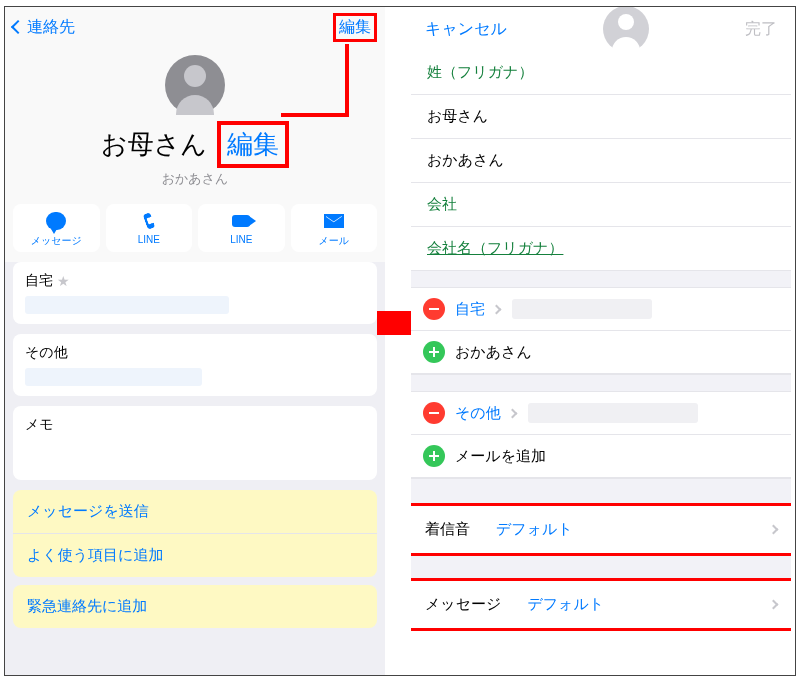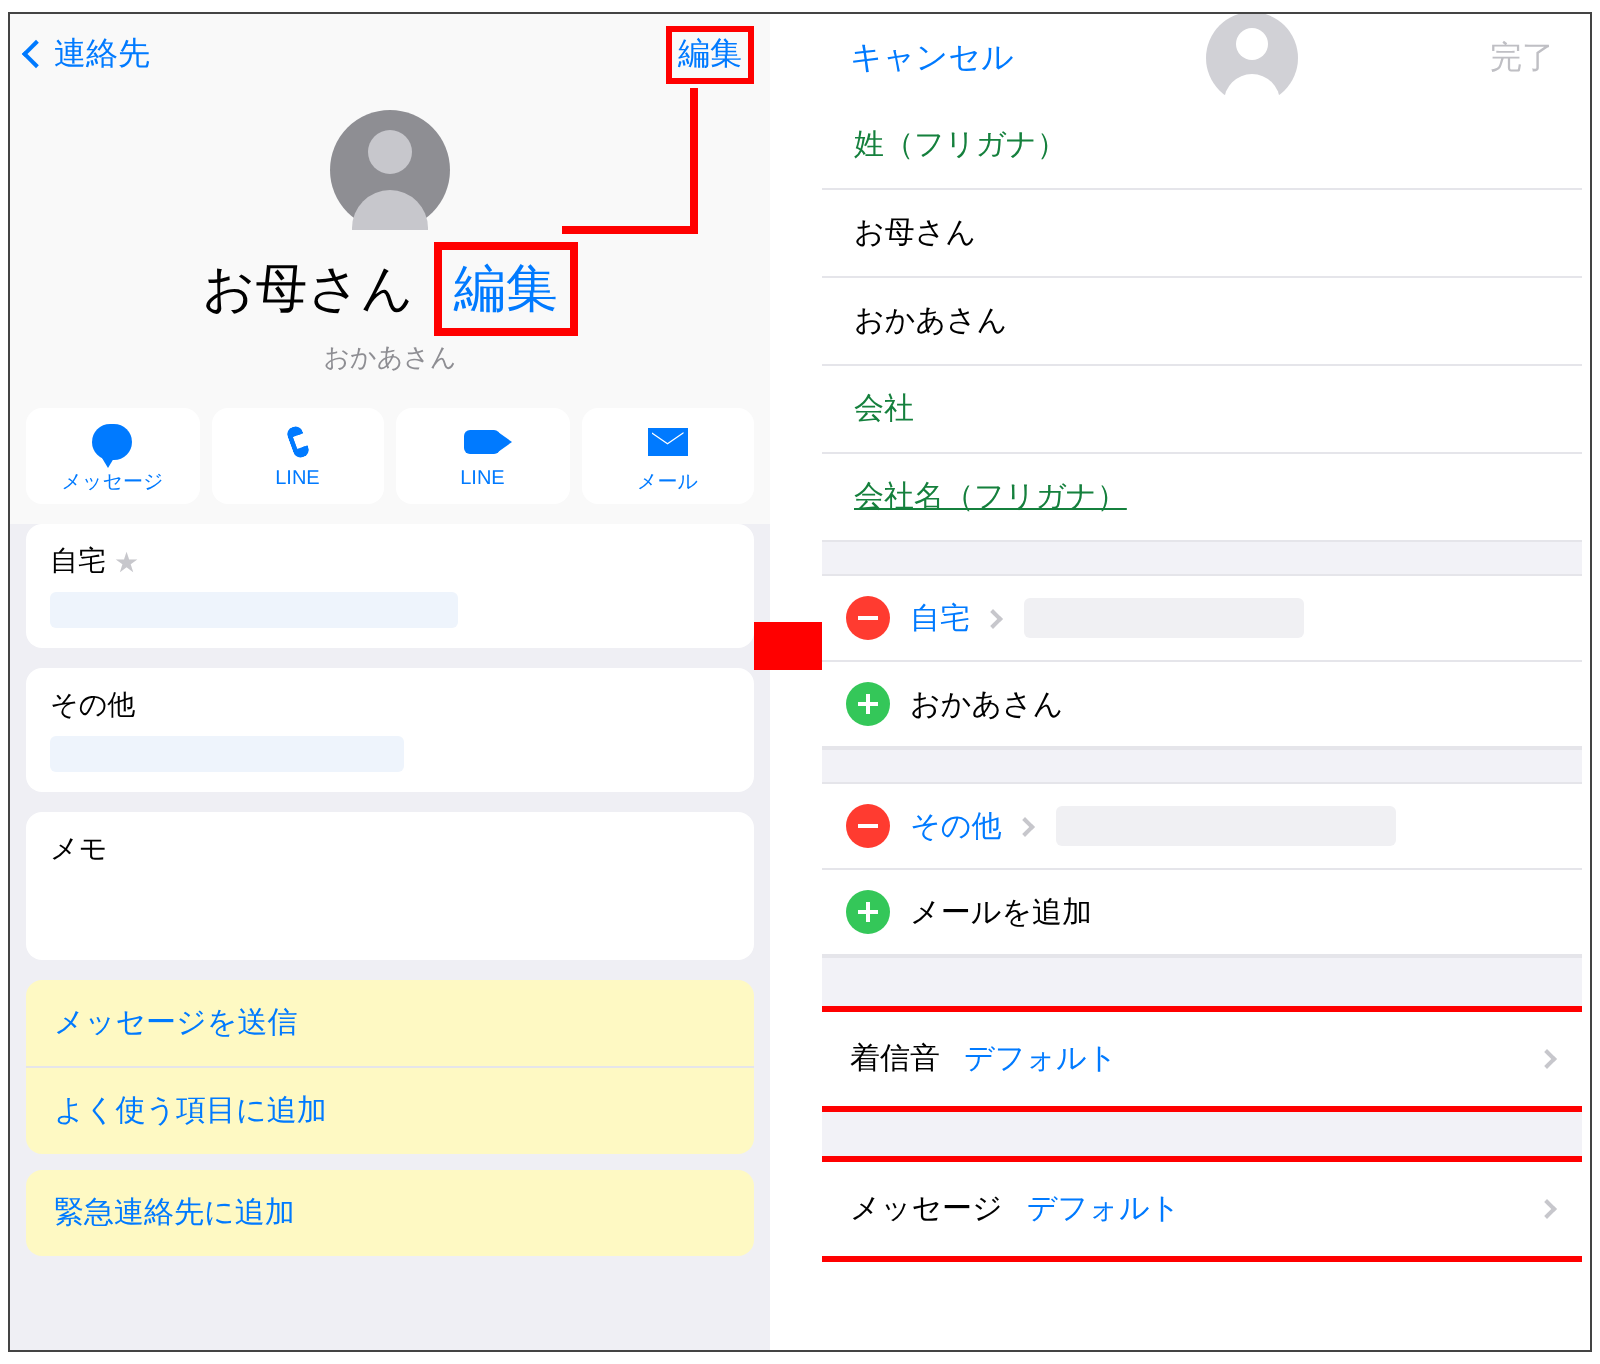--- a/index.html
+++ b/index.html
@@ -64,21 +64,21 @@
     .minus { width:22px; height:22px; border-radius:50%; background:#ff3b30; display:flex; align-items:center; justify-content:center; margin-right:10px; flex-shrink:0;}
     .minus::after{content:'';width:10px;height:2px;background:#fff;}
     .plus { width:22px; height:22px; border-radius:50%; background:#34c759; display:flex; align-items:center; justify-content:center; margin-right:10px; flex-shrink:0;}
     .plus::before{content:'';position:absolute;width:10px;height:2px;background:#fff;}
     .plus::after{content:'';position:absolute;width:2px;height:10px;background:#fff;}
     .row .lab { color:#007aff; margin-right:6px;}
     .chev-r { width:7px; height:7px; border-right:2px solid #c7c7cc; border-top:2px solid #c7c7cc; transform:rotate(45deg); margin-left:2px; flex-shrink:0;}
     .mask { height:20px; background:#f0f0f3; border-radius:3px; flex:0 0 140px; margin-left:12px; }
     .chev-far { position:absolute; right:14px;}
 
-    .tone-row { display:flex; align-items:center; padding:14px 14px; font-size:15px; border-bottom:1px solid #e5e5ea; position:relative;}
+    .tone-row { display:flex; align-items:center; padding:14px 14px; font-size:15px; border-bottom:1px solid #e5e5ea; position:relative;gap:14px;}
     .tone-row .tl { color:#000; margin-right:12px;}
     .tone-row .tv { color:#007aff;}
     .red-outline { border:3px solid #ff0000; margin:-3px; }
 
     
     .big-arrow { position:absolute; left:380px; top:286px; width:54px; height:60px; }
     .big-arrow .shaft{ position:absolute; left:-8px; top:18px; width:36px; height:24px; background:#ff0000;}
     .big-arrow .head{ position:absolute; left:26px; top:0; width:0; height:0; border-top:30px solid transparent; border-bottom:30px solid transparent; border-left:32px solid #ff0000;}
   </style>
 </head>

